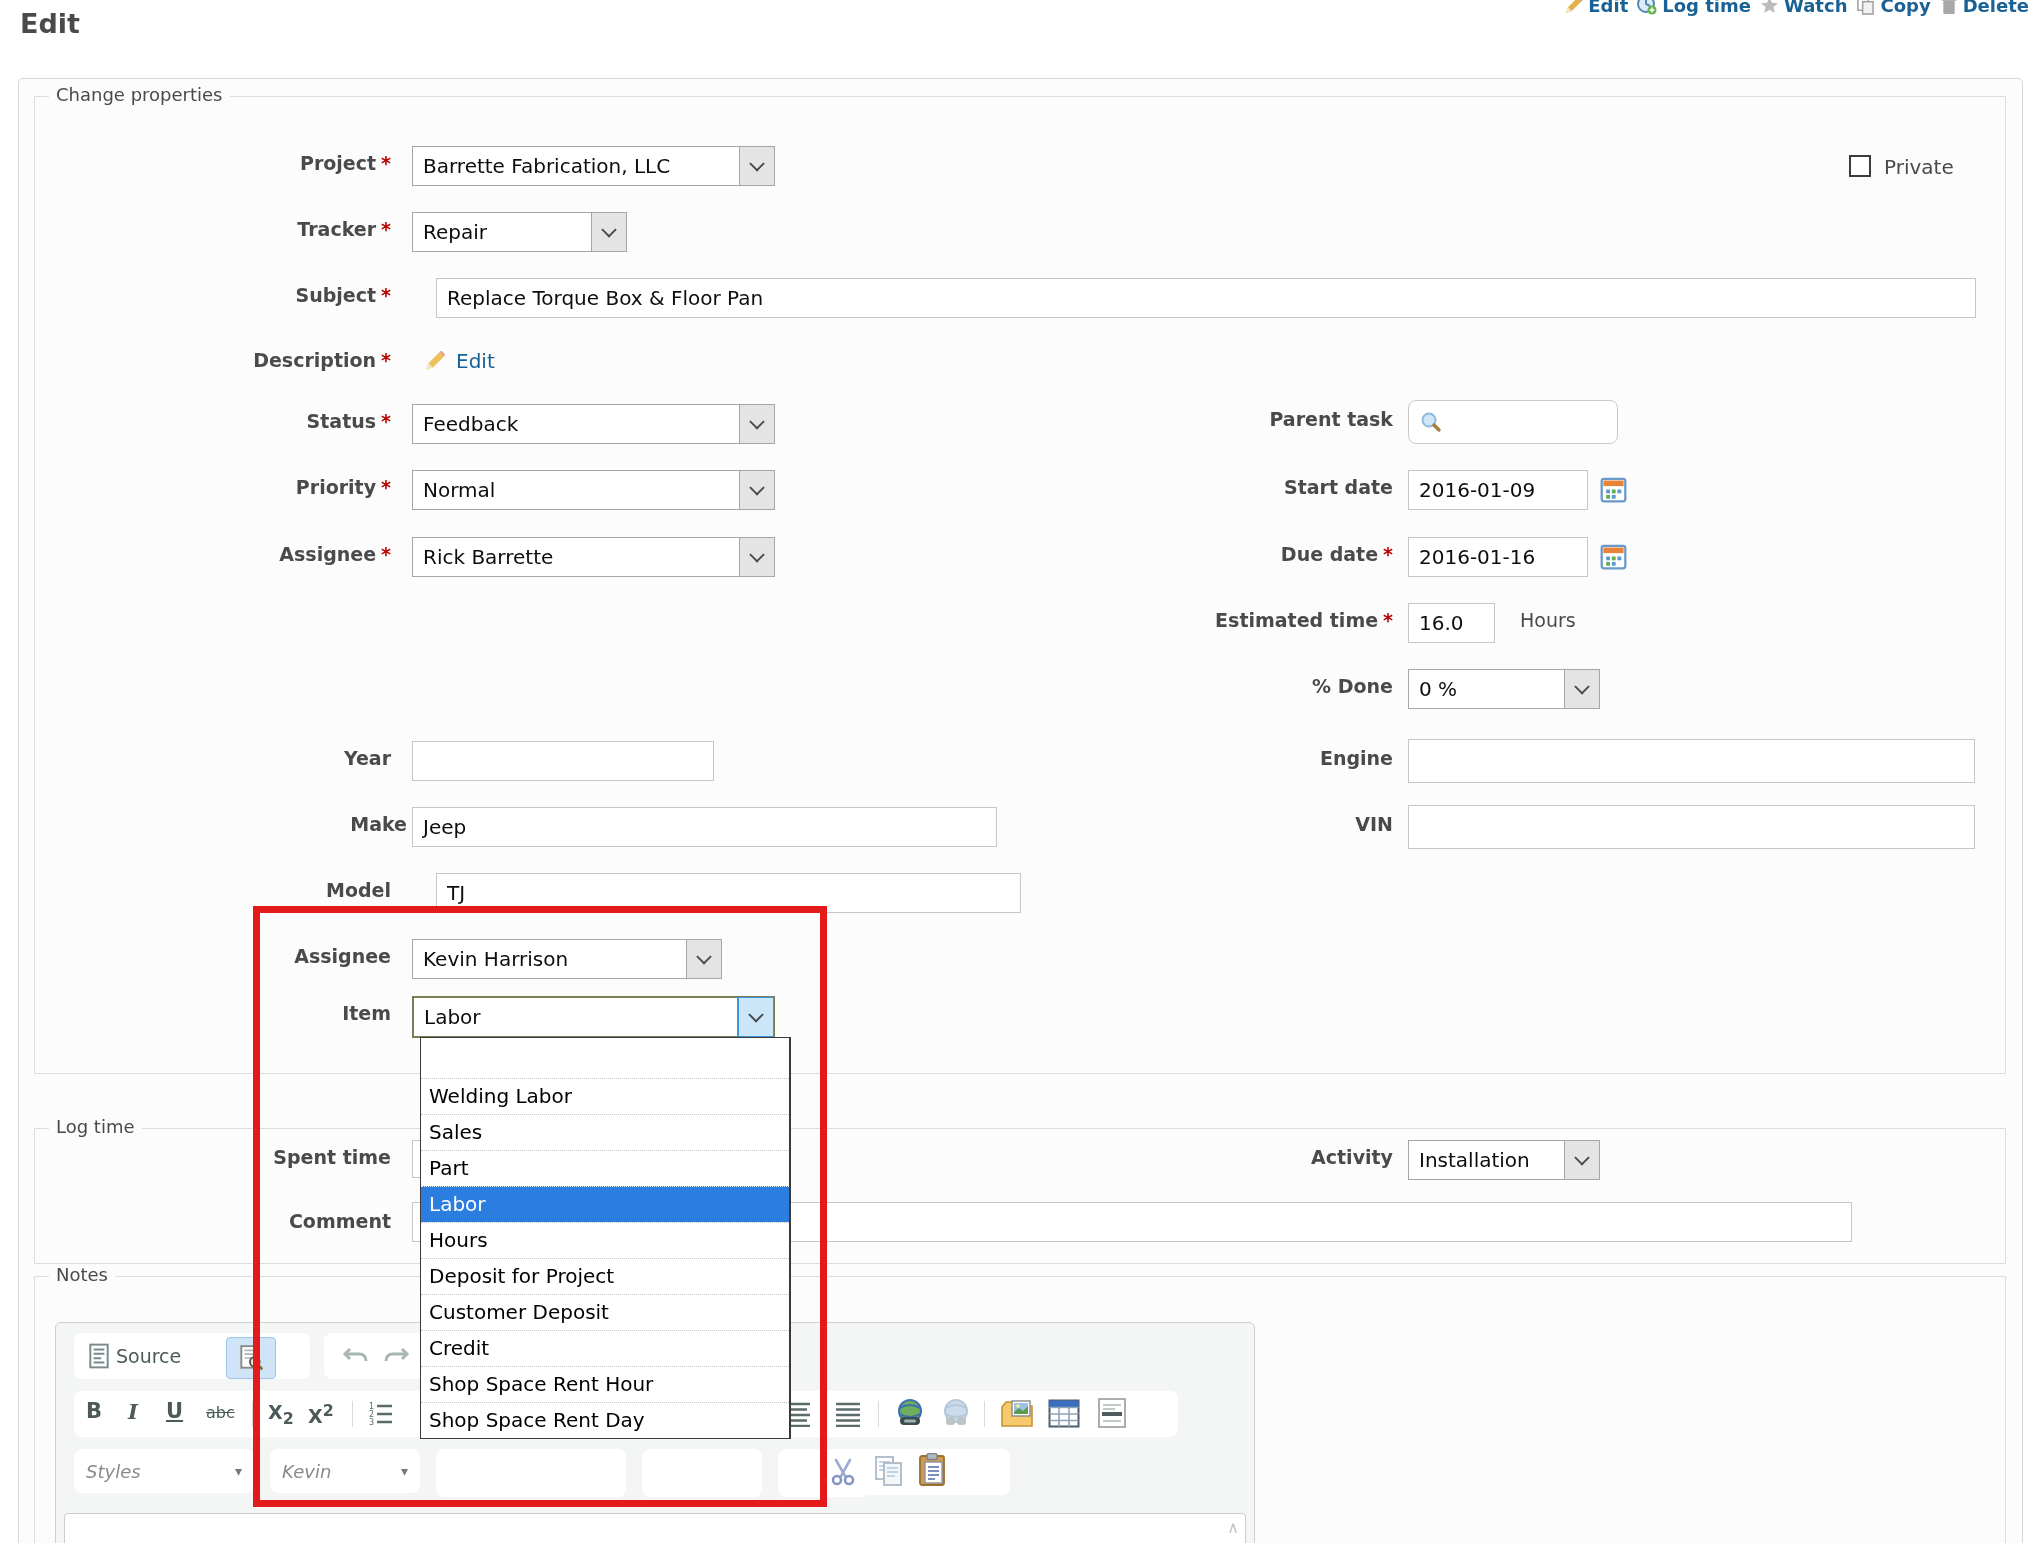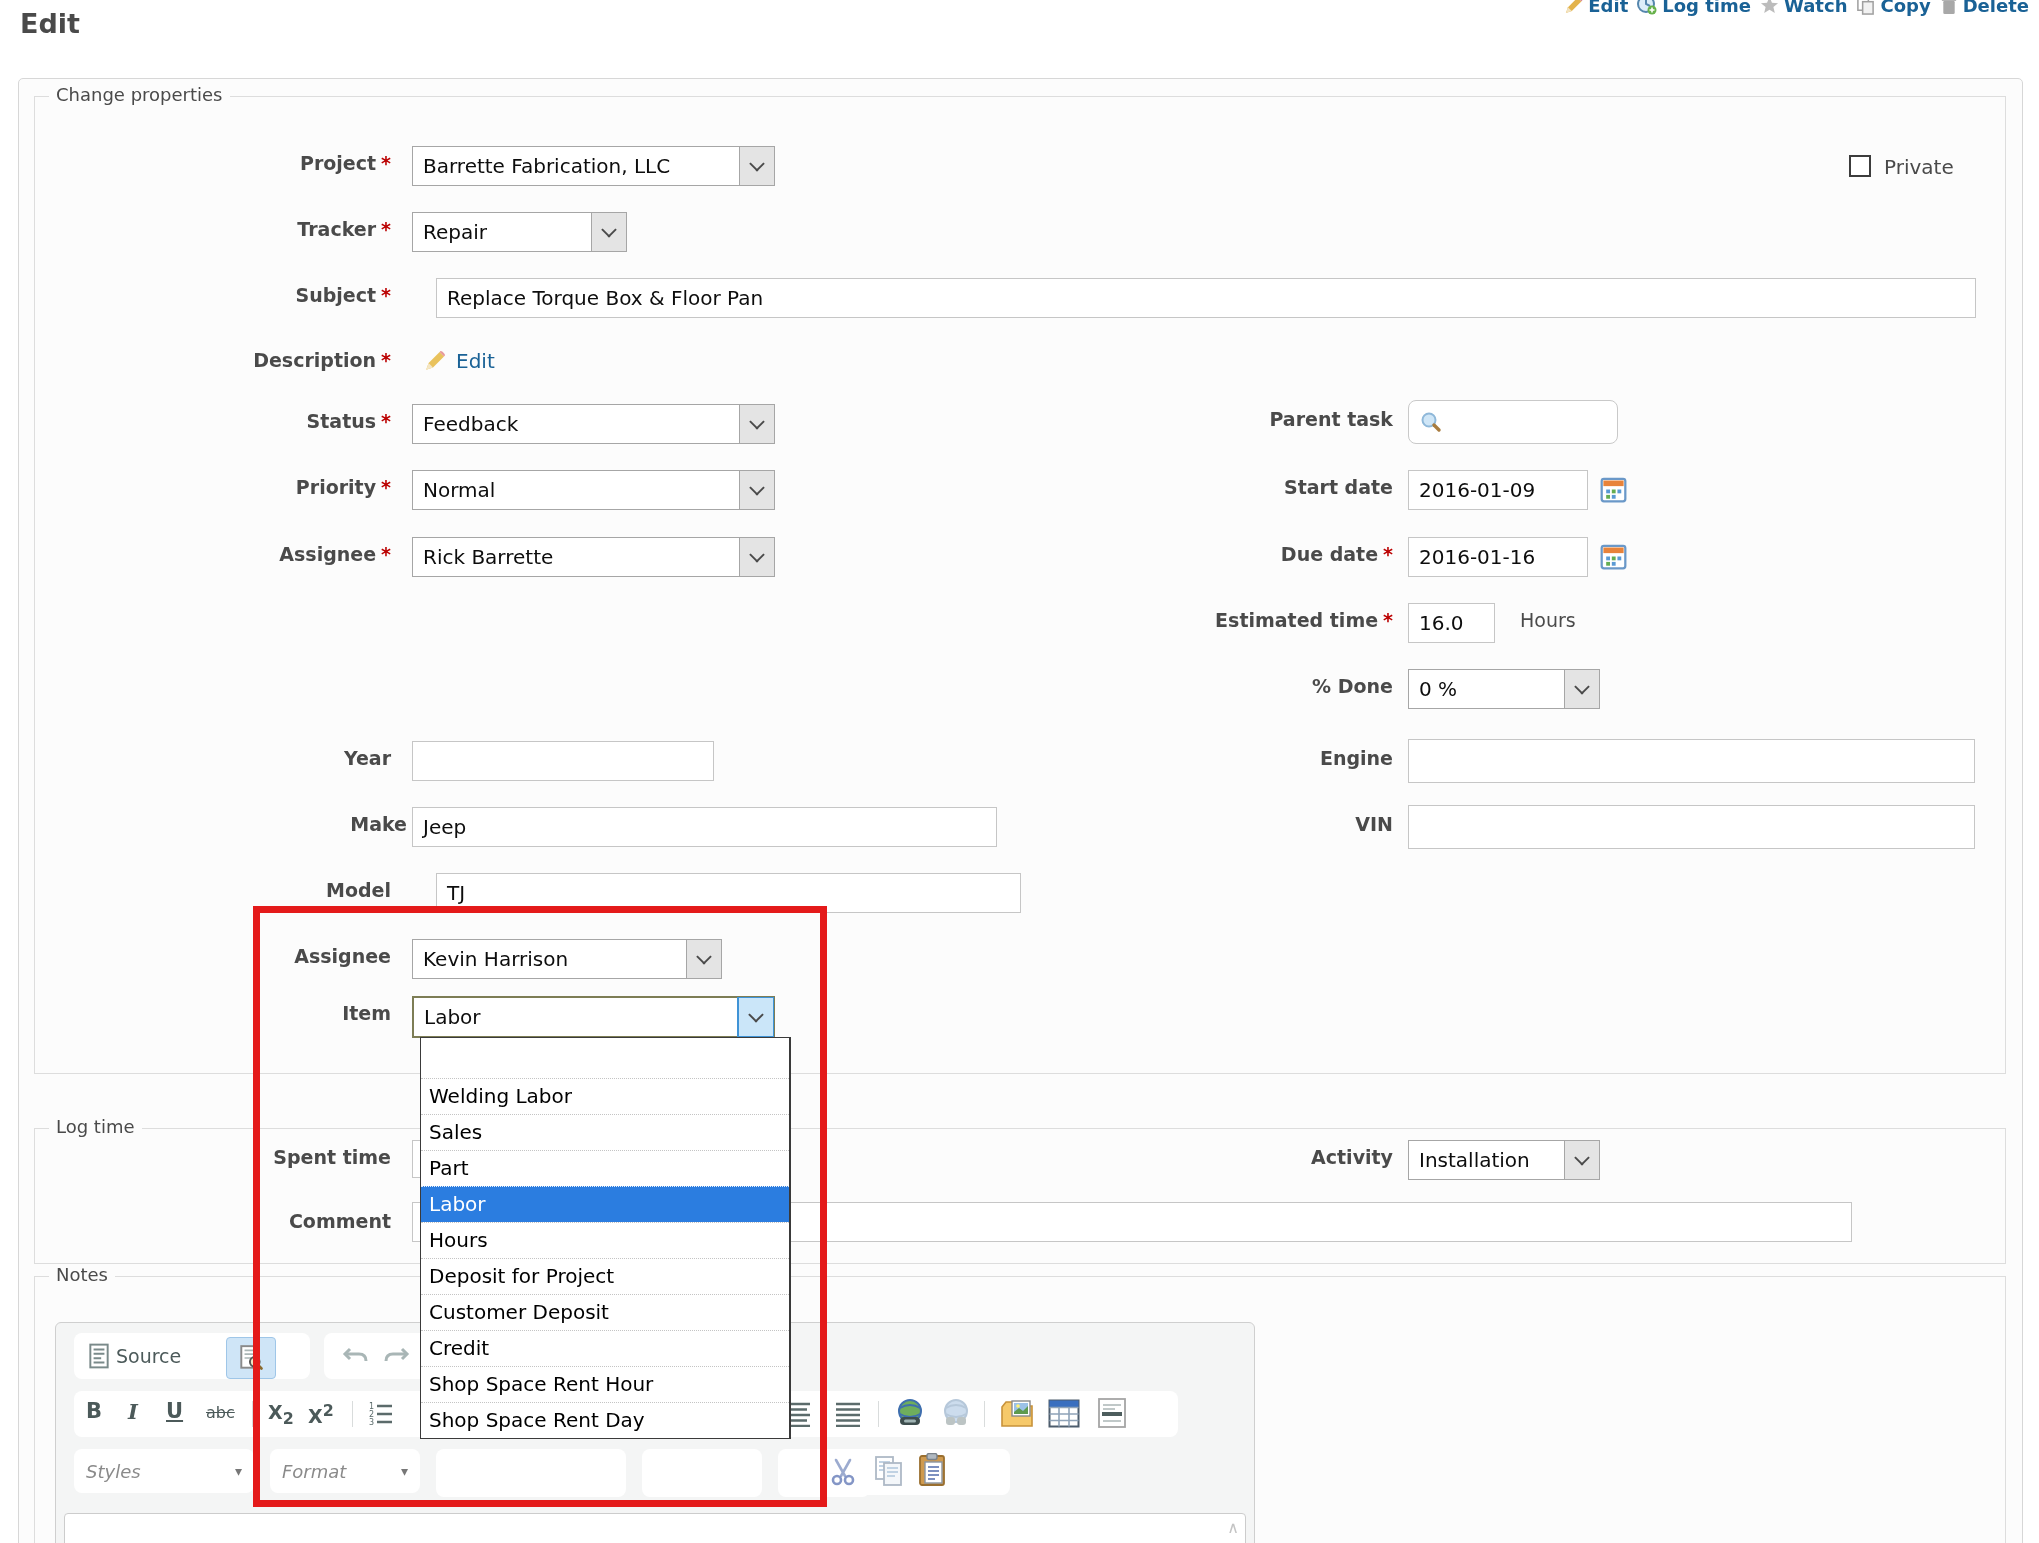--- a/index.html
+++ b/index.html
@@ -384,21 +384,21 @@
         <rect x="6" y="15" width="20" height="4" fill="#4d5d5d"></rect>
         <path d="M7 24h18" stroke="#c0c8c8" stroke-width="2"></path>
       </svg>
     </span>
 
   <div class="combo" style="left:18px;top:126px;width:180px;height:44px;">
     <span>Styles</span>
     <span class="arrow">▾</span>
   </div>
   <div class="combo" style="left:214px;top:126px;width:150px;height:44px;">
-    <span>Format</span>
+    <span>Kevin</span>
     <span class="arrow">▾</span>
   </div>
   <div class="pill" style="left:380px;top:126px;width:190px;height:48px;"></div>
   <div class="pill" style="left:586px;top:126px;width:120px;height:48px;"></div>
   <div class="pill" style="left:722px;top:126px;width:92px;height:48px;"></div>
   <div class="pill" style="left:742px;top:126px;width:212px;height:46px;"></div>
   <span class="abs" style="left:772px;top:134px;">
       <svg width="30" height="30" viewBox="0 0 30 30" opacity="0.75">
         <path d="M8 3l9 16M22 3l-9 16" stroke="#7c90c0" stroke-width="2.6" stroke-linecap="round"></path>
         <circle cx="9" cy="23" r="4" fill="none" stroke="#5b74b4" stroke-width="2.6"></circle>

